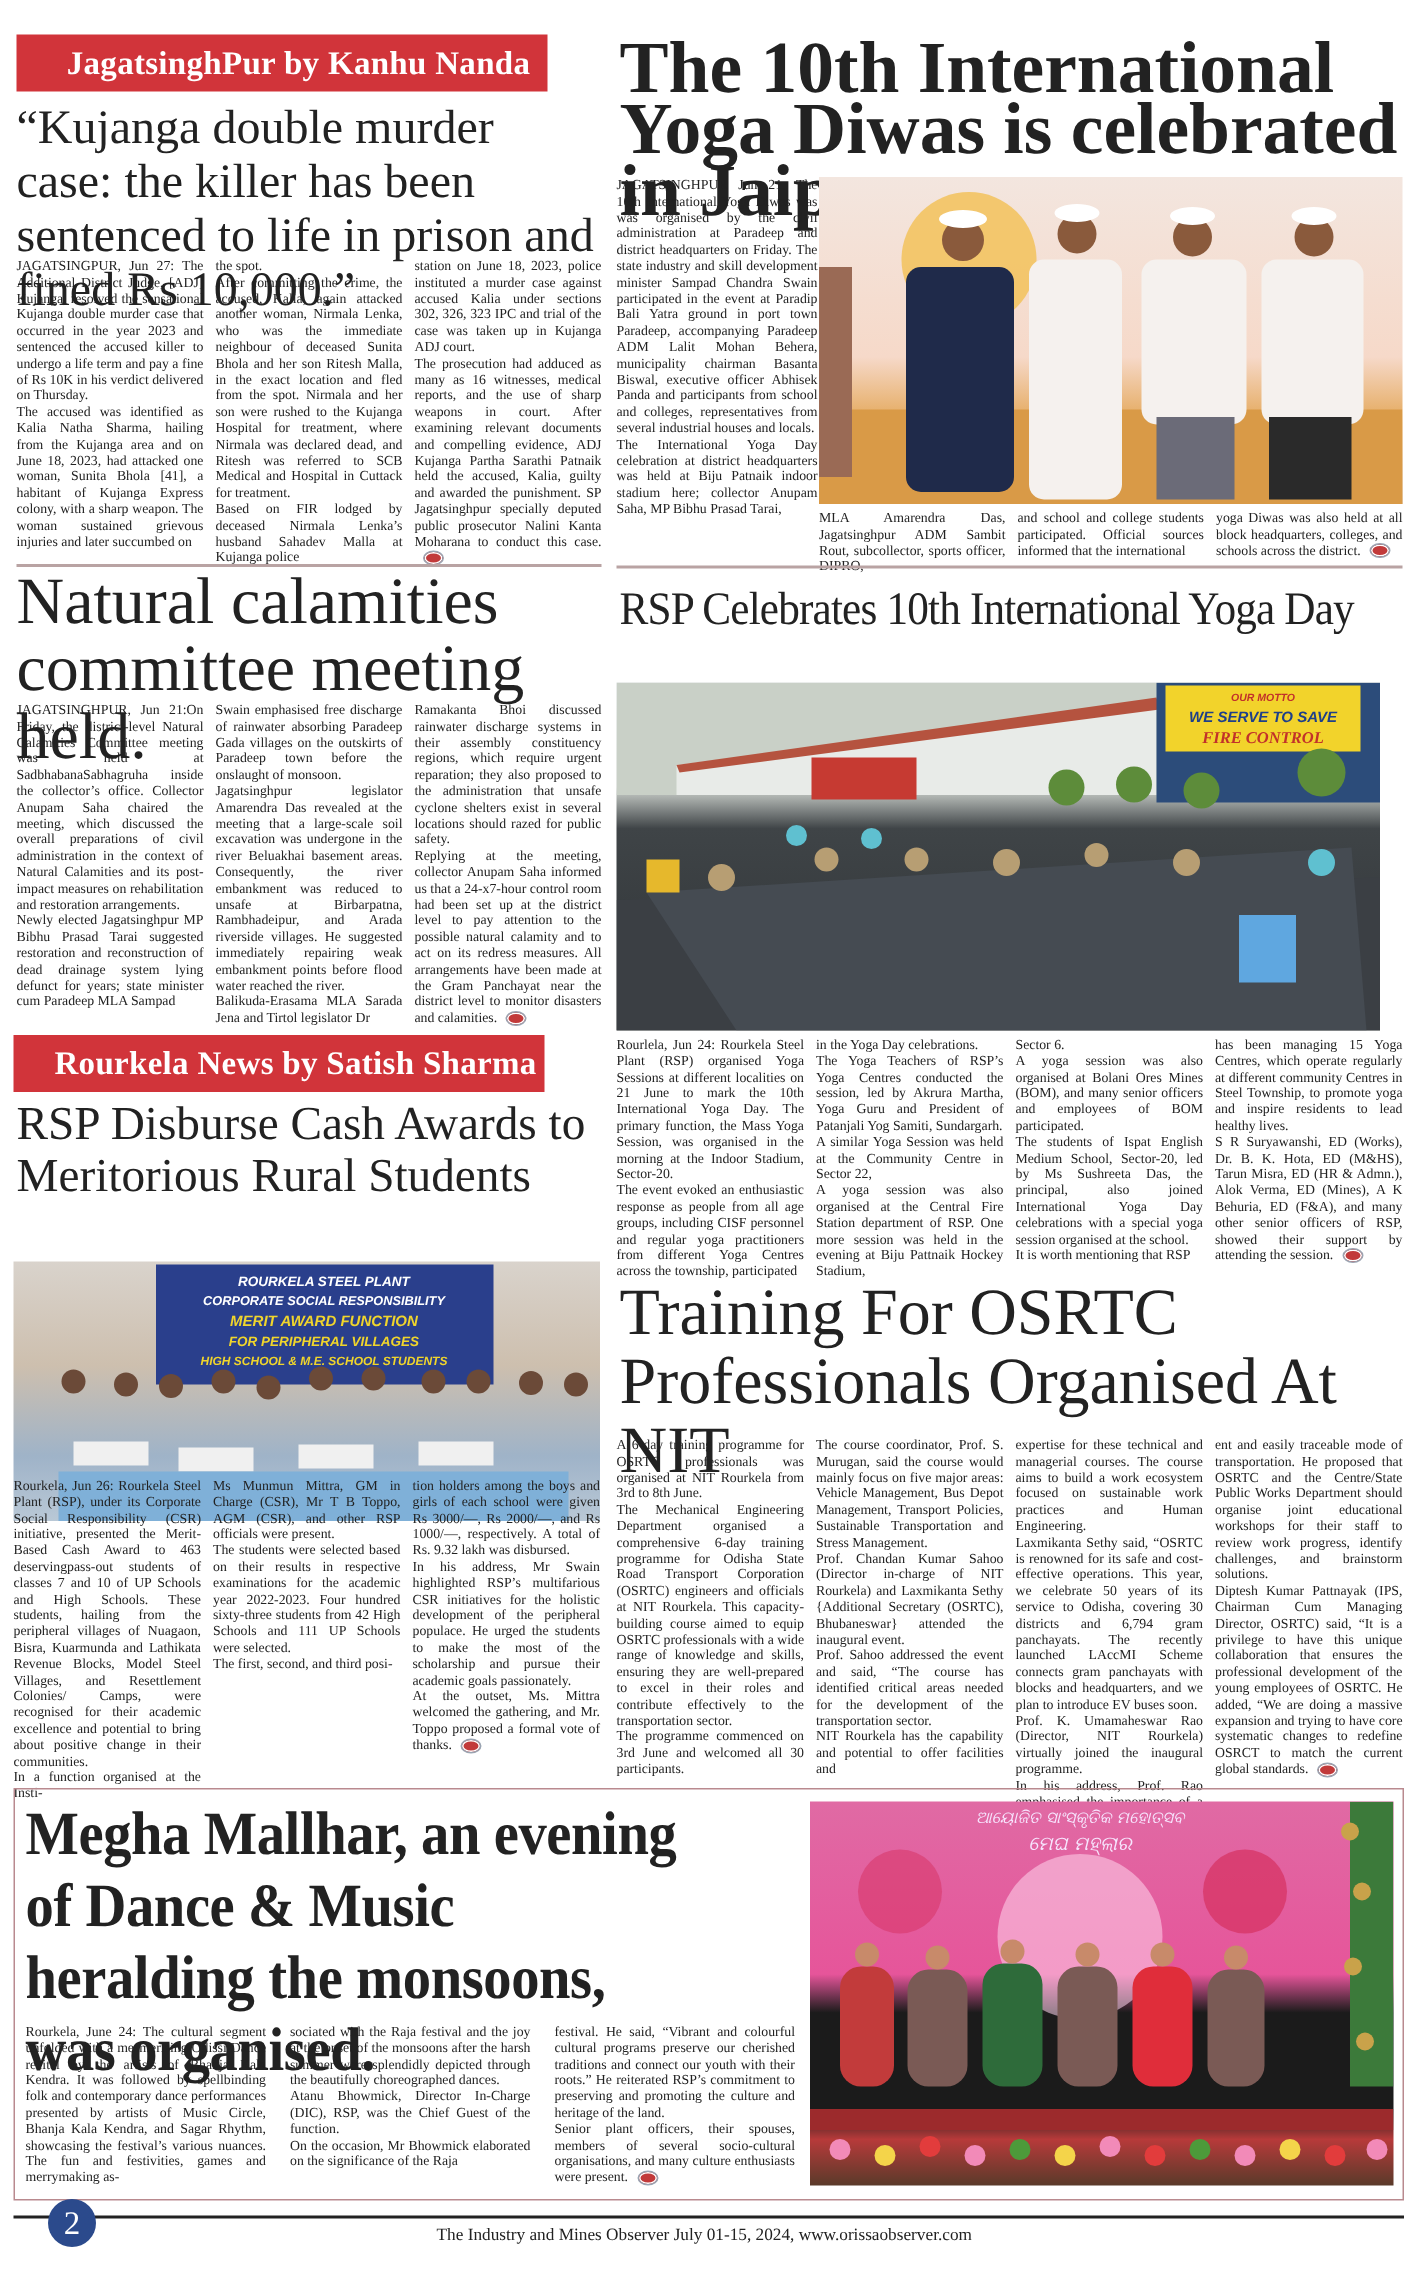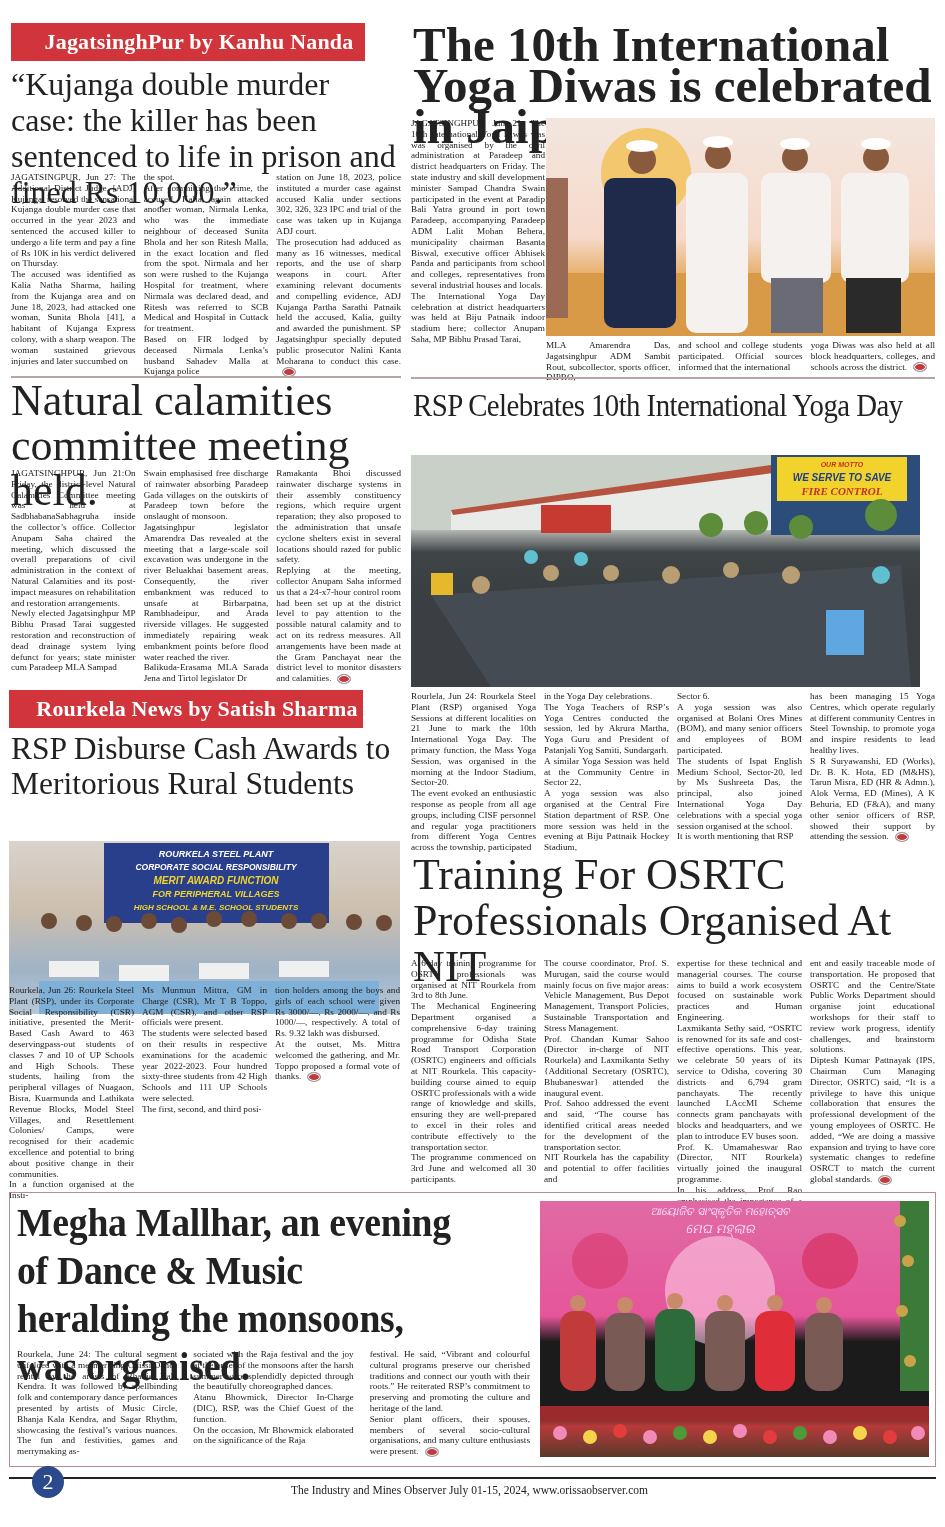--- a/index.html
+++ b/index.html
@@ -221,20 +221,21 @@
     <p>Rourkela, Jun 26: Rourkela Steel Plant (RSP), under its Corporate Social Responsibility (CSR) initiative, presented the Merit-Based Cash Award to 463 deservingpass-out students of classes 7 and 10 of UP Schools and High Schools. These students, hailing from the peripheral villages of Nuagaon, Bisra, Kuarmunda and Lathikata Revenue Blocks, Model Steel Villages, and Resettlement Colonies/ Camps, were recognised for their academic excellence and potential to bring about positive change in their communities.</p>
     <p>In a function organised at the Insti-</p>
   </div>
   <div class="col">
     <p>Ms Munmun Mittra, GM in Charge (CSR), Mr T B Toppo, AGM (CSR), and other RSP officials were present.</p>
     <p>The students were selected based on their results in respective examinations for the academic year 2022-2023. Four hundred sixty-three students from 42 High Schools and 111 UP Schools were selected.</p>
     <p>The first, second, and third posi-</p>
   </div>
   <div class="col">
     <p>tion holders among the boys and girls of each school were given Rs 3000/—, Rs 2000/—, and Rs 1000/—, respectively. A total of Rs. 9.32 lakh was disbursed.</p>
+    <p>In his address, Mr Swain highlighted RSP’s multifarious CSR initiatives for the holistic development of the peripheral populace. He urged the students to make the most of the scholarship and pursue their academic goals passionately.</p>
     <p><span>At the outset, Ms. Mittra welcomed the gathering, and Mr. Toppo proposed a formal vote of thanks.</span><span class="endmark"></span></p>
   </div>
 </div>
 
 <h1 class="headline" style="left:413px; top:852px; width:530px; font-size:44px; line-height:46px;">Training For OSRTC Professionals Organised At NIT</h1>
 
 <div class="cols" style="left:411px; top:958px; width:524px; grid-template-columns:1fr 1fr 1fr 1fr;">
   <div class="col">
     <p>A 6-day training programme for OSRTC professionals was organised at NIT Rourkela from 3rd to 8th June.</p>
     <p>The Mechanical Engineering Department organised a comprehensive 6-day training programme for Odisha State Road Transport Corporation (OSRTC) engineers and officials at NIT Rourkela. This capacity-building course aimed to equip OSRTC professionals with a wide range of knowledge and skills, ensuring they are well-prepared to excel in their roles and contribute effectively to the transportation sector.</p>

